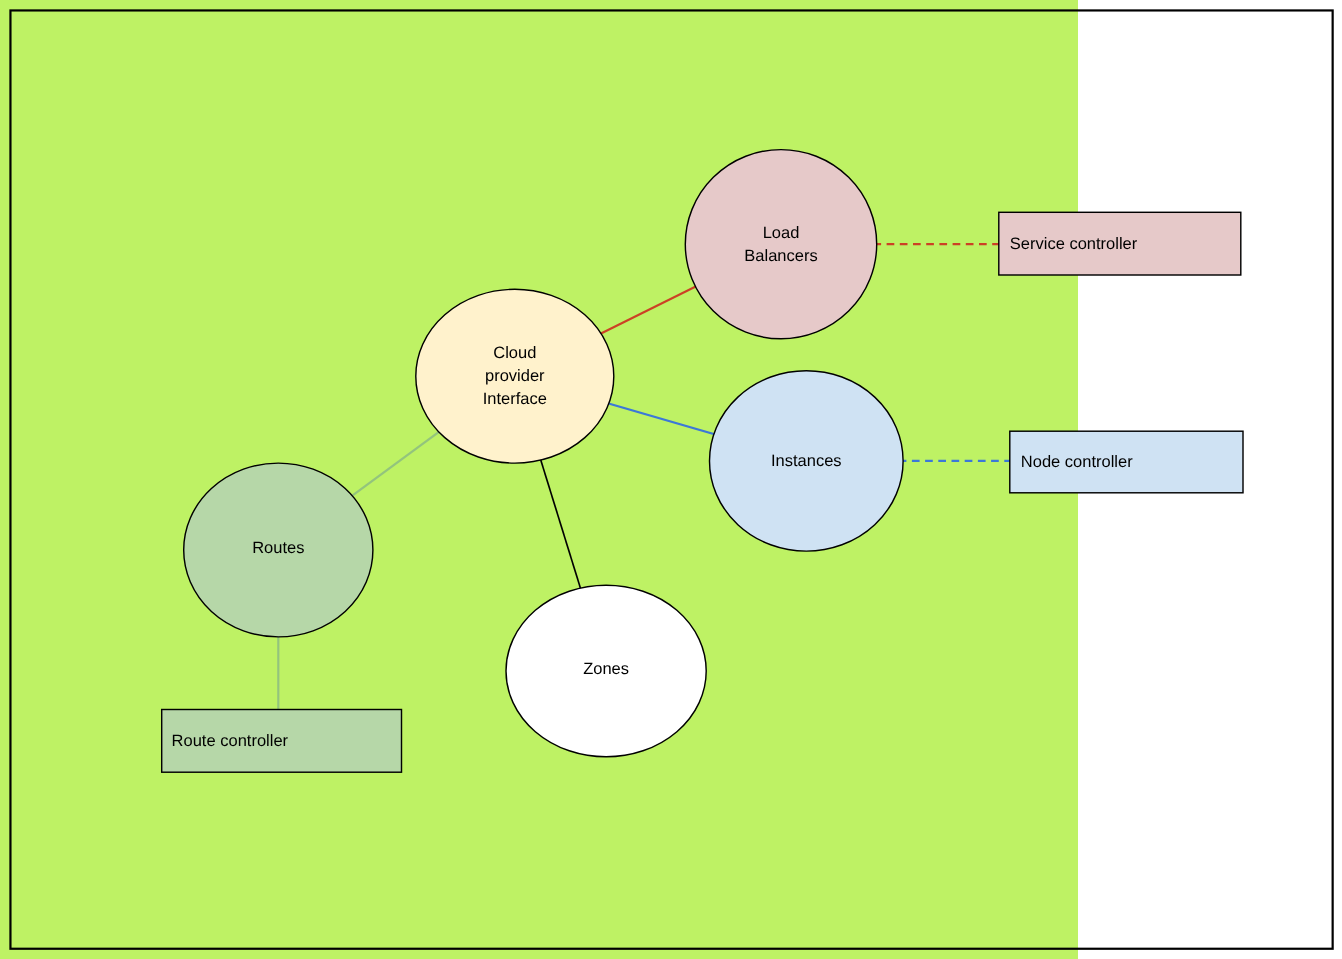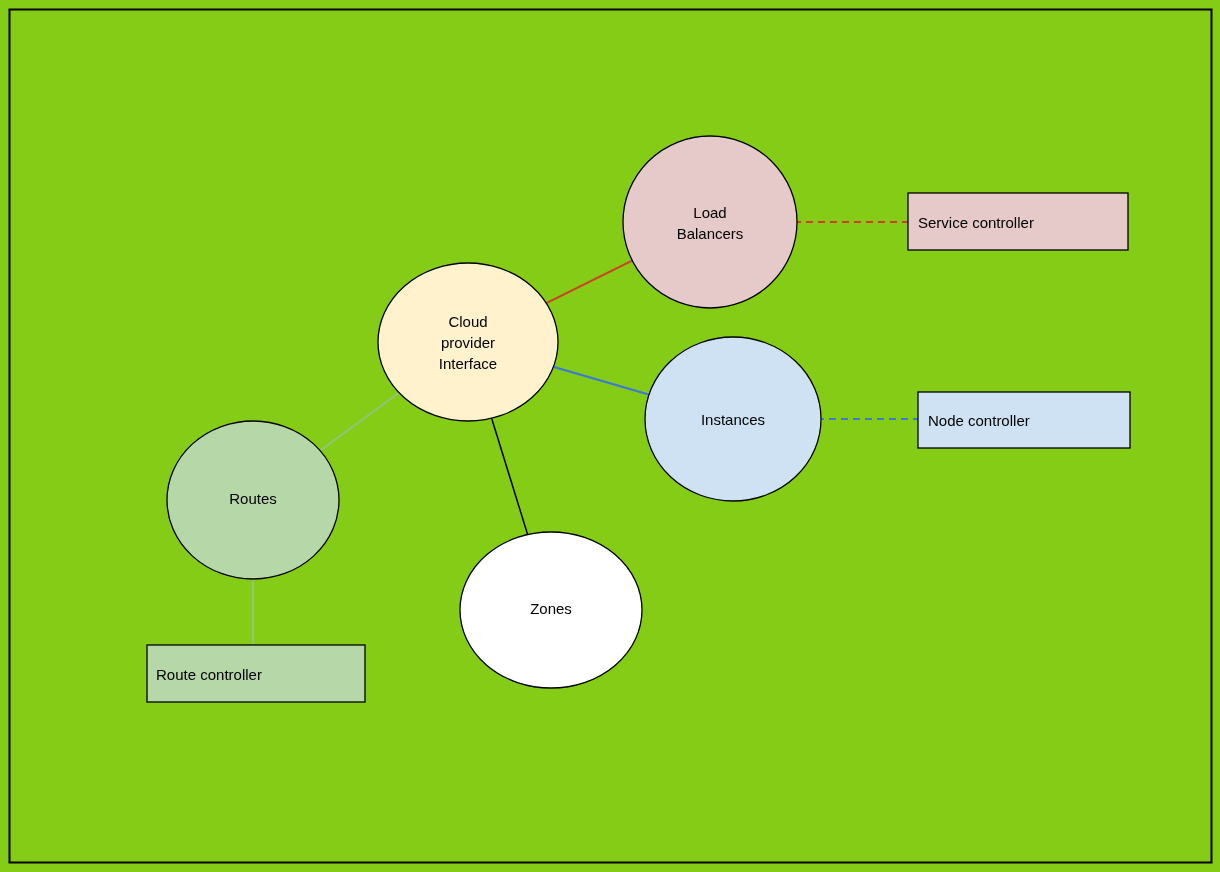--- a/index.html
+++ b/index.html
@@ -5,23 +5,23 @@
   html, body {
     margin: 0;
     padding: 0;
     background: #ffffff;
     width: 1220px;
     height: 872px;
     overflow: hidden;
   }
   .stage {
     position: relative;
-    width: 1220px;
+    width: 980px;
     height: 872px;
-    background: #84cc16;
+    background: #bef264;
   }
   svg { display: block; }
   text {
     font-family: "Liberation Sans", "DejaVu Sans", sans-serif;
     font-size: 15px;
     fill: #000000;
   }
 </style>
 </head>
 <body>

